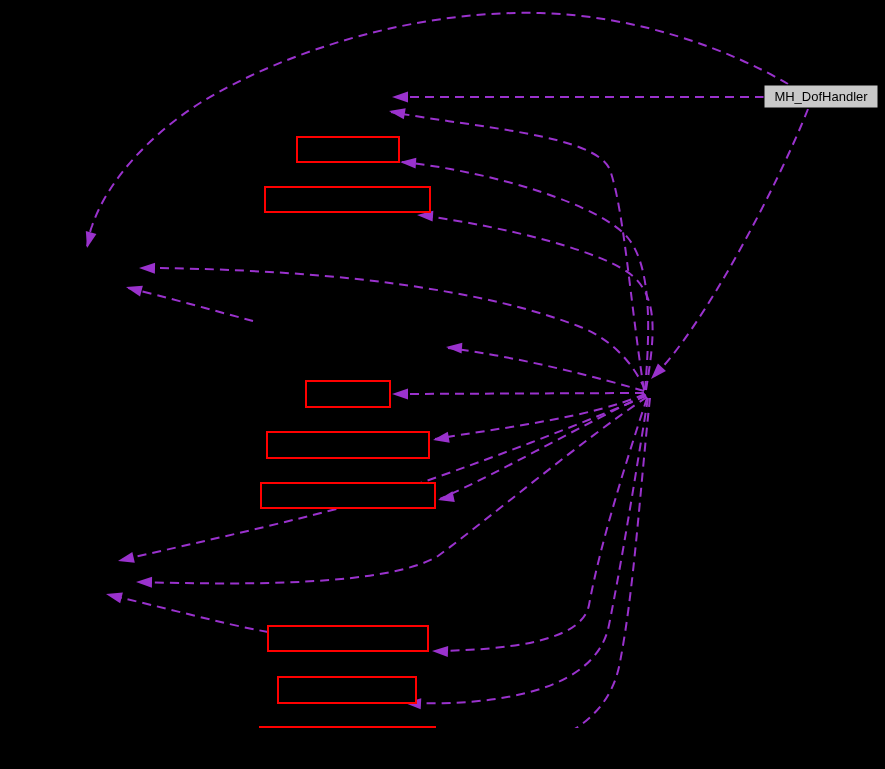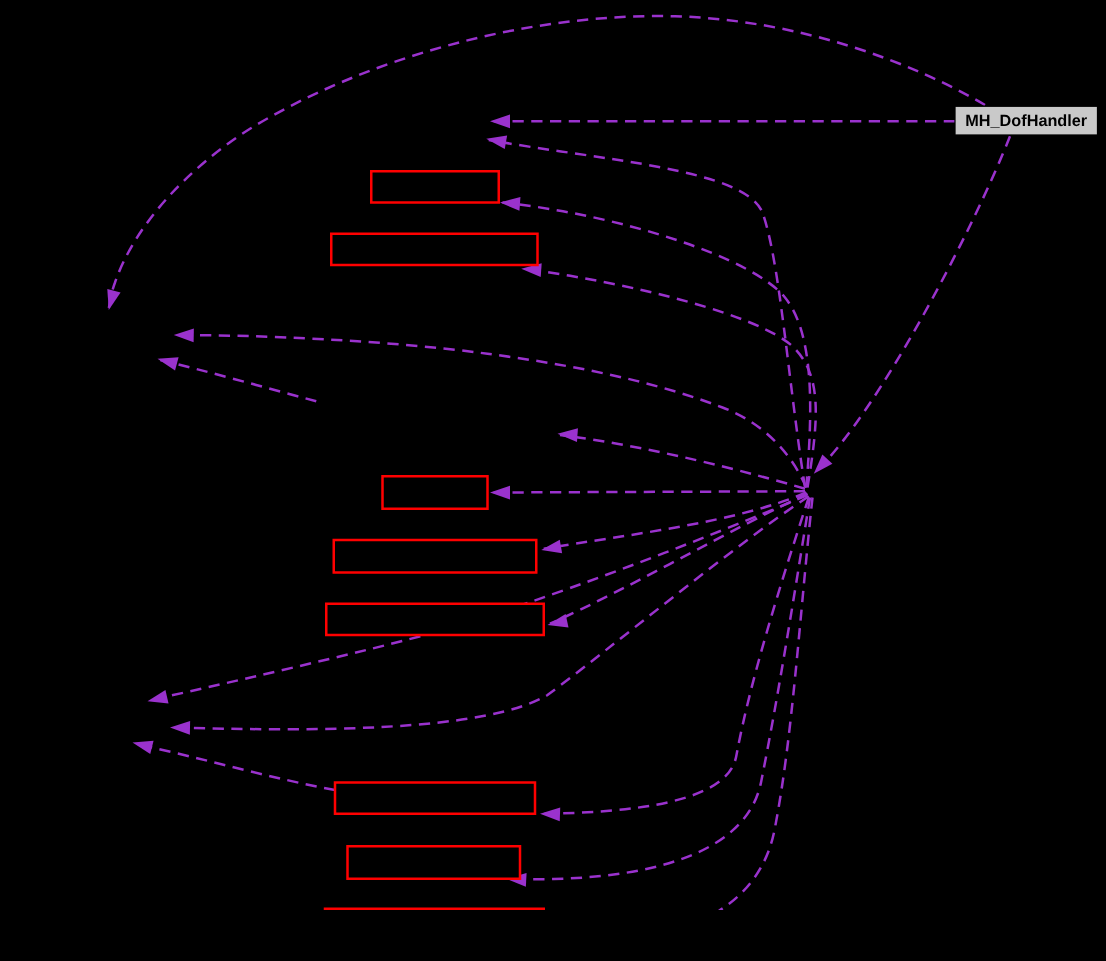--- a/index.html
+++ b/index.html
@@ -6,21 +6,20 @@
     margin: 0;
     padding: 0;
     background: #000;
     font-family: "Liberation Sans", sans-serif;
   }
   .stage {
     position: relative;
     width: 885px;
     height: 728px;
     overflow: hidden;
-    font-weight: bold;
   }
   svg { display: block; }
   #label-node-text {
     font-family: "Liberation Sans", sans-serif;
     font-size: 13px;
   }
 </style>
 </head>
 <body style="background: rgb(0, 0, 0);">
 

